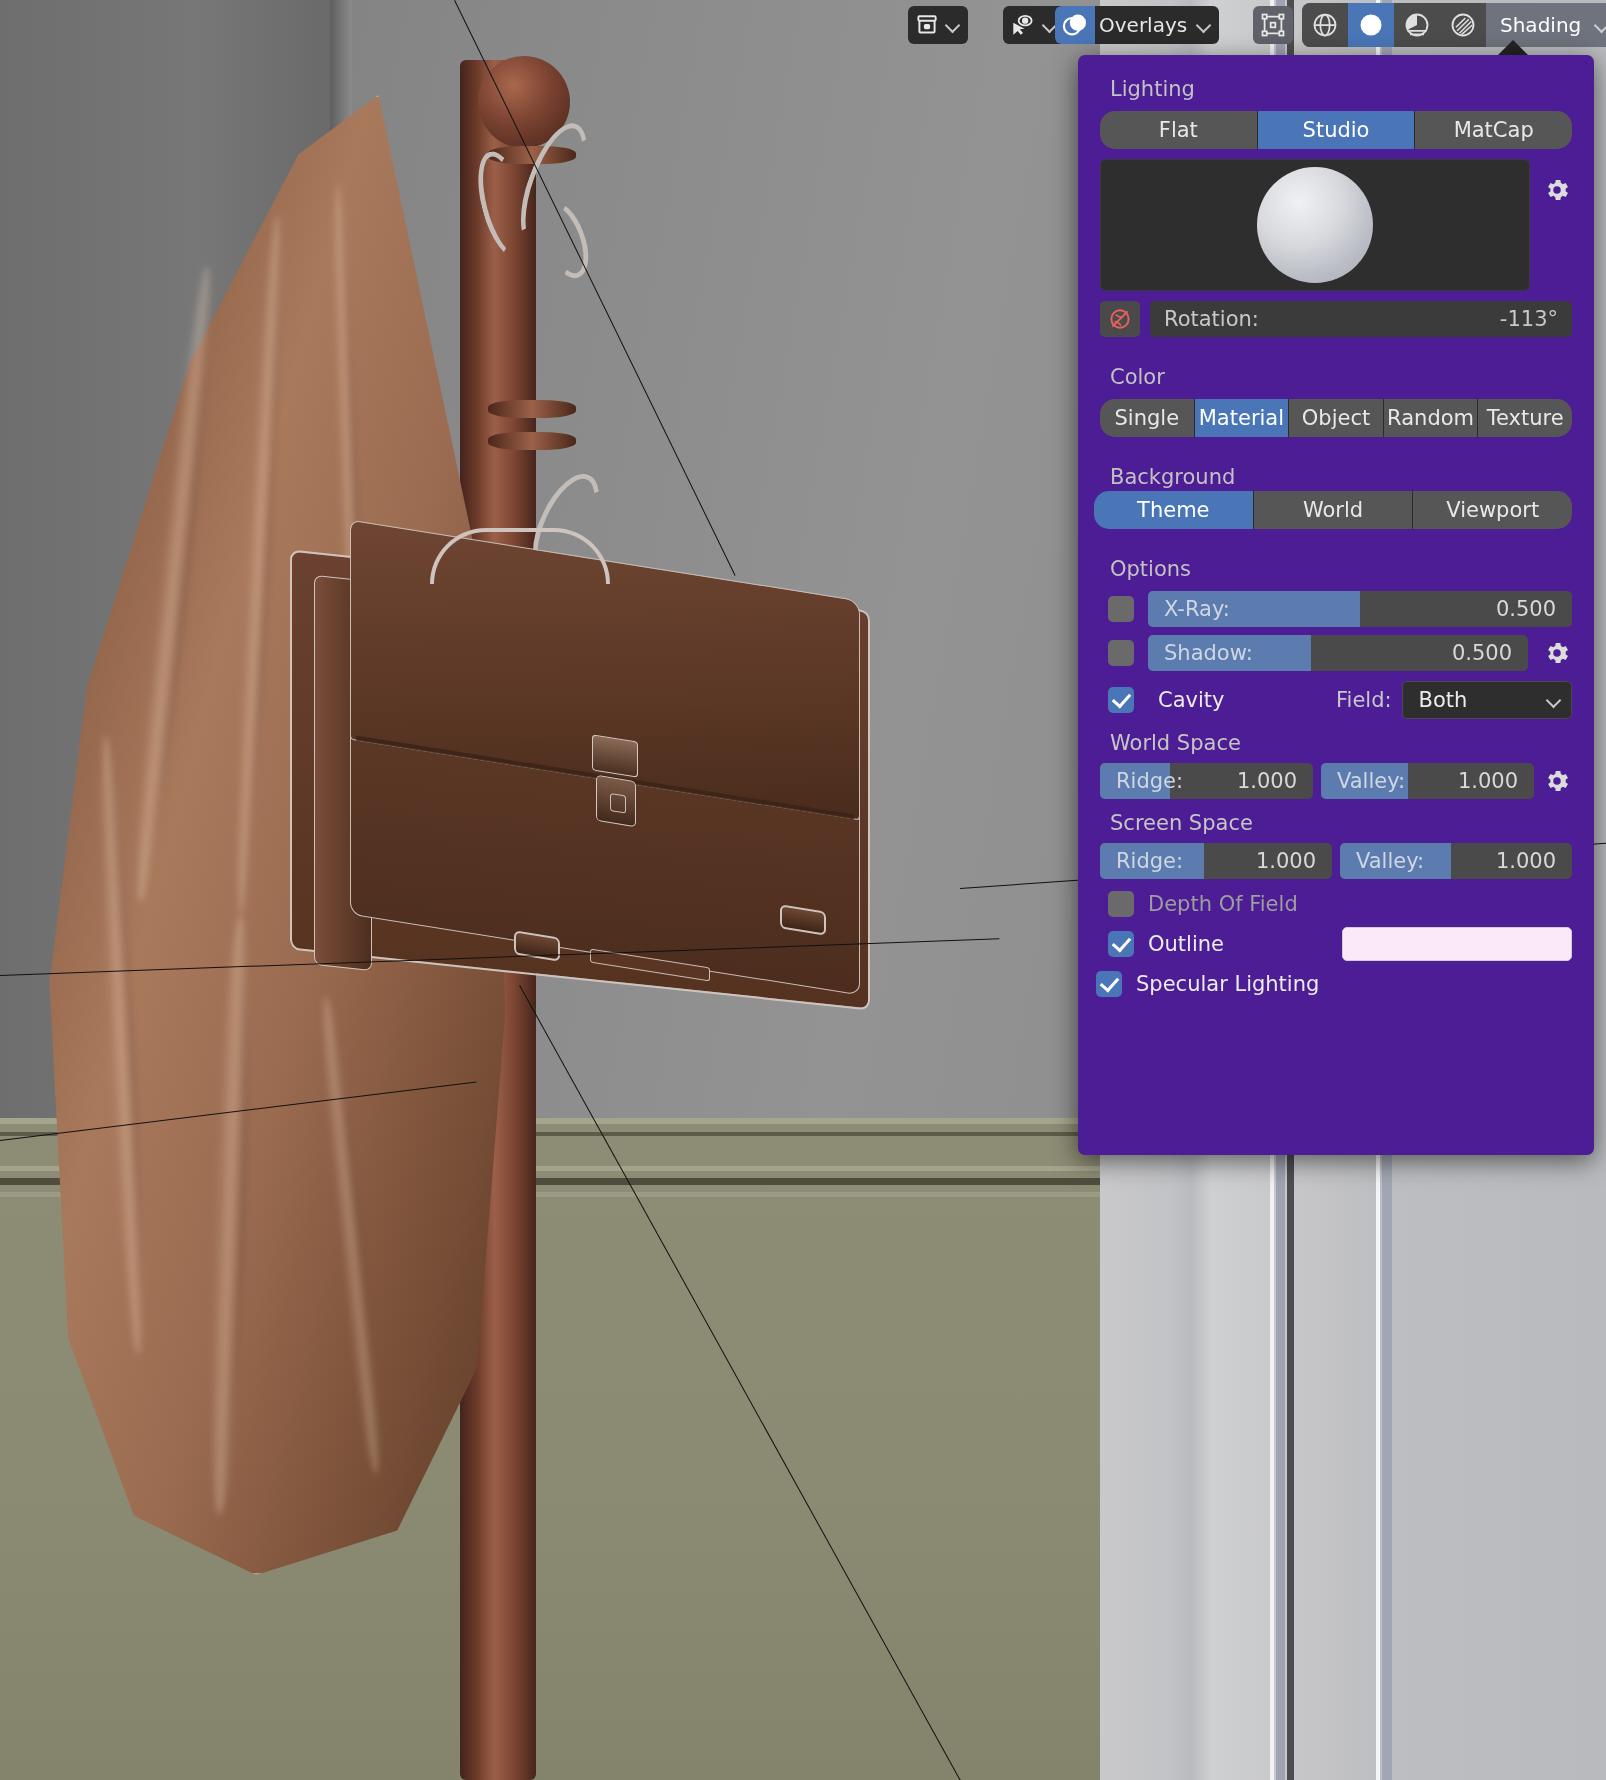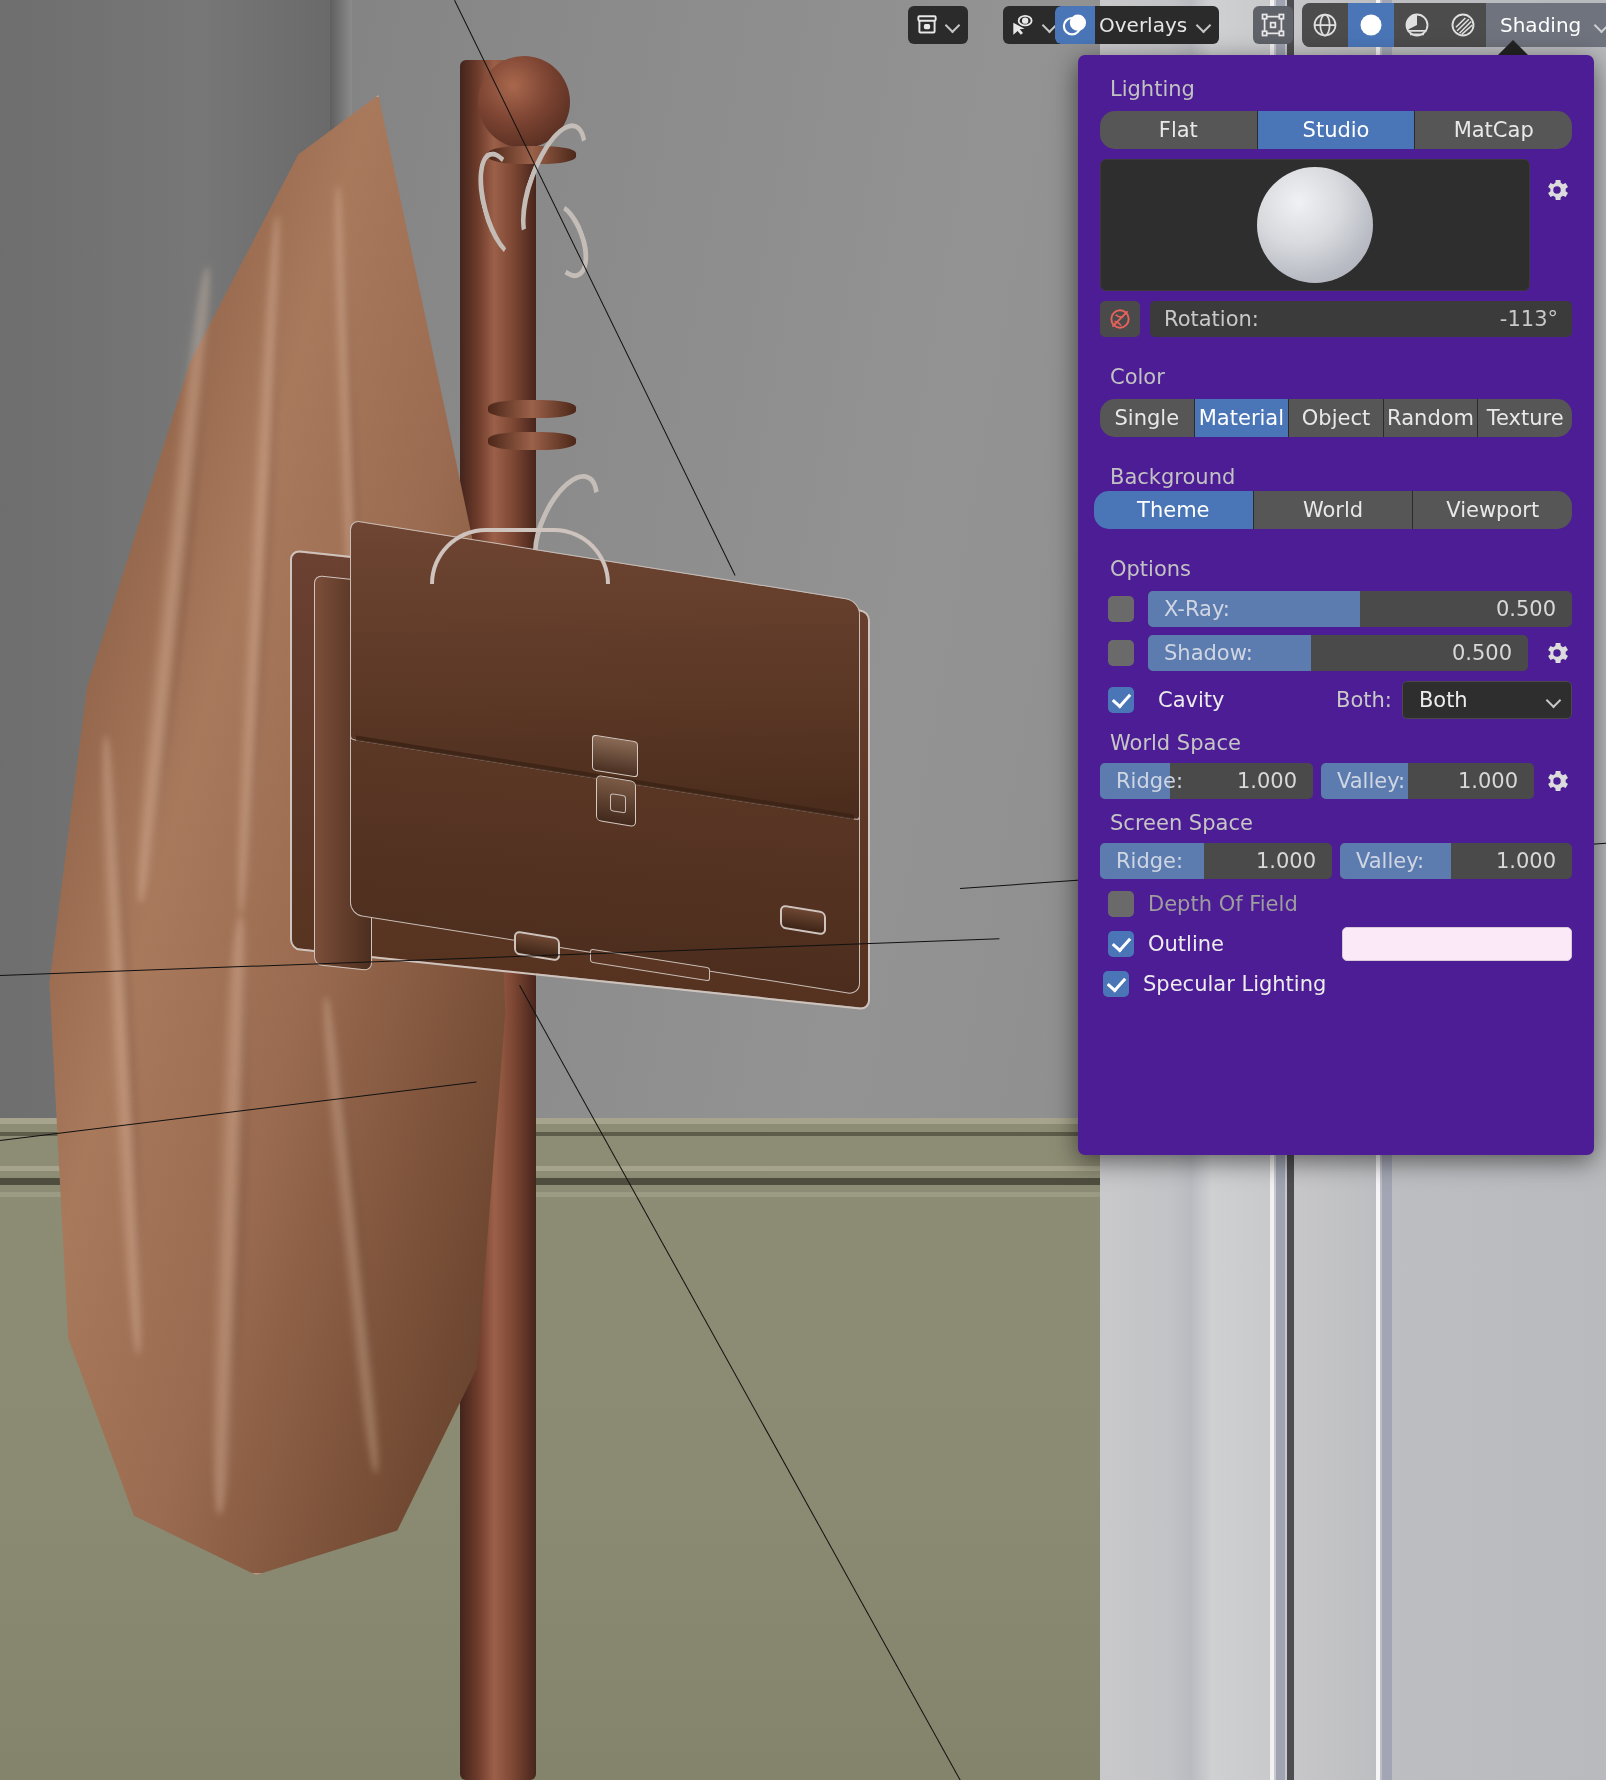--- a/index.html
+++ b/index.html
@@ -537,21 +537,21 @@
       <div class="gear">
         <svg viewBox="0 0 24 24">
             <path d="M19.4 13a7.6 7.6 0 0 0 0-2l2-1.6-2-3.4-2.4 1a7.6 7.6 0 0 0-1.7-1l-.4-2.6h-4l-.4 2.6c-.6.2-1.2.6-1.7 1l-2.4-1-2 3.4 2 1.6a7.6 7.6 0 0 0 0 2l-2 1.6 2 3.4 2.4-1c.5.4 1.1.8 1.7 1l.4 2.6h4l.4-2.6c.6-.2 1.2-.6 1.7-1l2.4 1 2-3.4zM12 15.2A3.2 3.2 0 1 1 12 8.8a3.2 3.2 0 0 1 0 6.4z"></path>
           </svg>
       </div>
     </div>
 
     <div class="pad row" style="margin-top:10px; padding-left:30px; gap:10px;">
       <div class="chk on"></div>
       <div class="optlabel" style="min-width:168px;">Cavity</div>
-      <div style="color:#c8c8c8; font-size:21px;">Both:</div>
+      <div style="color:#c8c8c8; font-size:21px;">Field:</div>
       <div class="dropdown">
         <span>Both</span>
         <span class="chev" style="margin-right:0;"></span>
       </div>
     </div>
 
     <div class="subhdr" style="padding-left:32px; margin-top:12px;">World Space</div>
 
     <div class="pad row" style="margin-top:8px; gap:8px;">
       <div class="slider">
@@ -590,19 +590,19 @@
       <div class="chk"></div>
       <div class="optlabel dim">Depth Of Field</div>
     </div>
 
     <div class="pad row" style="margin-top:10px; padding-left:30px;">
       <div class="chk on"></div>
       <div class="optlabel">Outline</div>
       <div class="colorswatch" style="margin-left: auto; background: rgb(251, 233, 247);"></div>
     </div>
 
-    <div class="pad row" style="margin-top:10px; padding-left:25px;">
+    <div class="pad row" style="margin-top:10px; padding-left:18px;">
       <div class="chk on"></div>
       <div class="optlabel">Specular Lighting</div>
     </div>
 
   </div>
 </div>
 
 </body></html>

